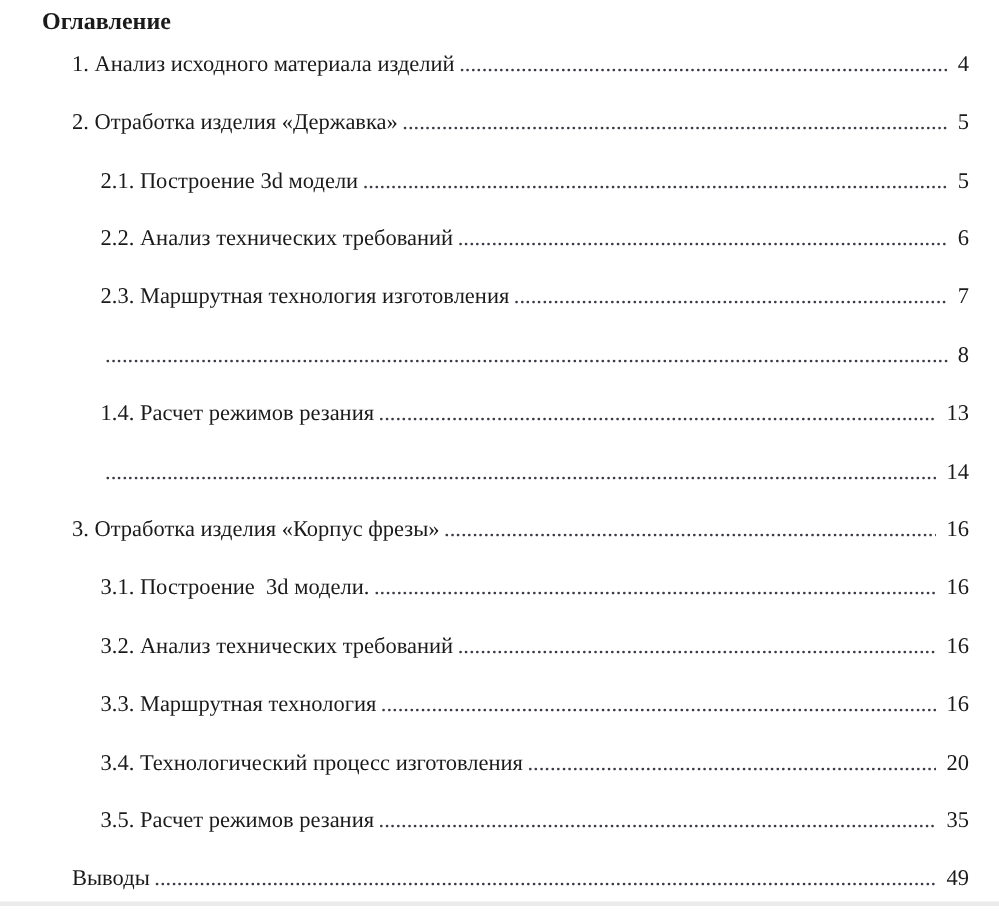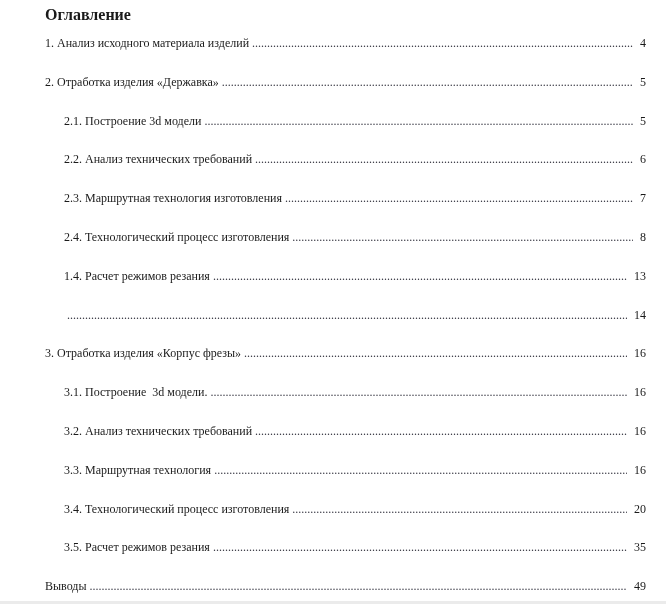--- a/index.html
+++ b/index.html
@@ -12,41 +12,42 @@
     height: 609px;
     overflow: hidden;
     position: relative;
     font-family: "Liberation Serif", "DejaVu Serif", serif;
     color: #1a1a1a;
   }
   .page {
     box-sizing: border-box;
     width: 666px;
     height: 505px;
-    padding: 6px 20px 0 45px;
+    padding: 6px 20px 0 28px;
     border-radius: 18px;
   }
   .toc-heading {
     font-size: 16px;
     line-height: 18px;
     font-weight: bold;
     margin: 0;
     white-space: pre;
   }
   .toc-list {
     margin: 0;
     padding: 0;
   }
   .toc-row {
     display: flex;
     align-items: baseline;
     height: 38.8px;
     line-height: 38.8px;
-    font-size: 12px;
+    font-size: 15px;
     overflow: hidden;
+    margin-left: 20px;
   }
   .toc-row.sub {
     padding-left: 19px;
     justify-content: flex-end;
   }
   .toc-title {
     white-space: pre;
     flex: 0 0 auto;
   }
   .toc-dots {
@@ -106,21 +107,20 @@
       <span class="toc-page">6</span>
     </div>
 
     <div class="toc-row sub">
       <span class="toc-title">2.3. Маршрутная технология изготовления</span>
       <span class="toc-dots"></span>
       <span class="toc-page">7</span>
     </div>
 
     <div class="toc-row sub">
-      <span class="toc-title">2.4. Технологический процесс изготовления</span>
       <span class="toc-dots"></span>
       <span class="toc-page">8</span>
     </div>
 
     <div class="toc-row sub">
       <span class="toc-title">1.4. Расчет режимов резания</span>
       <span class="toc-dots"></span>
       <span class="toc-page">13</span>
     </div>
 

